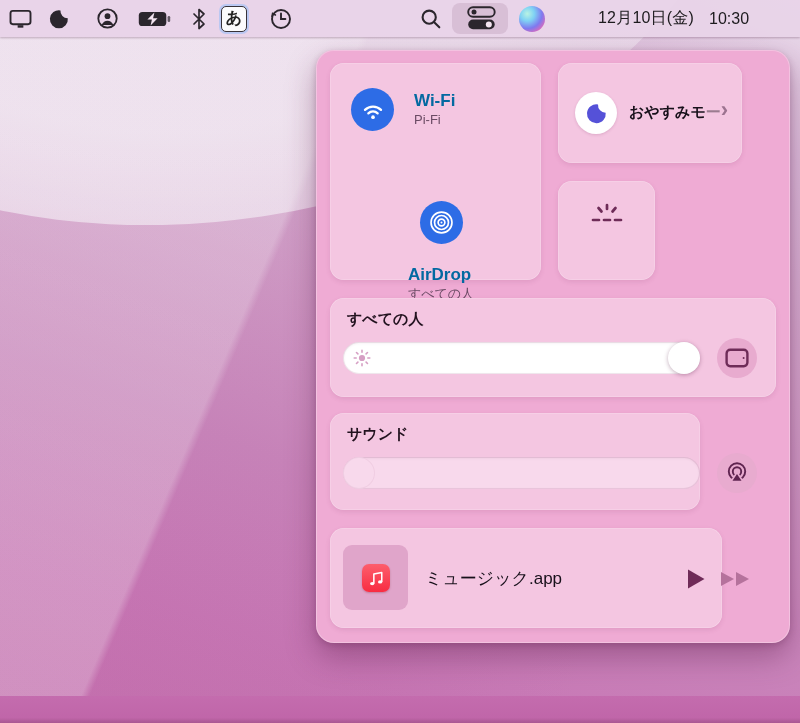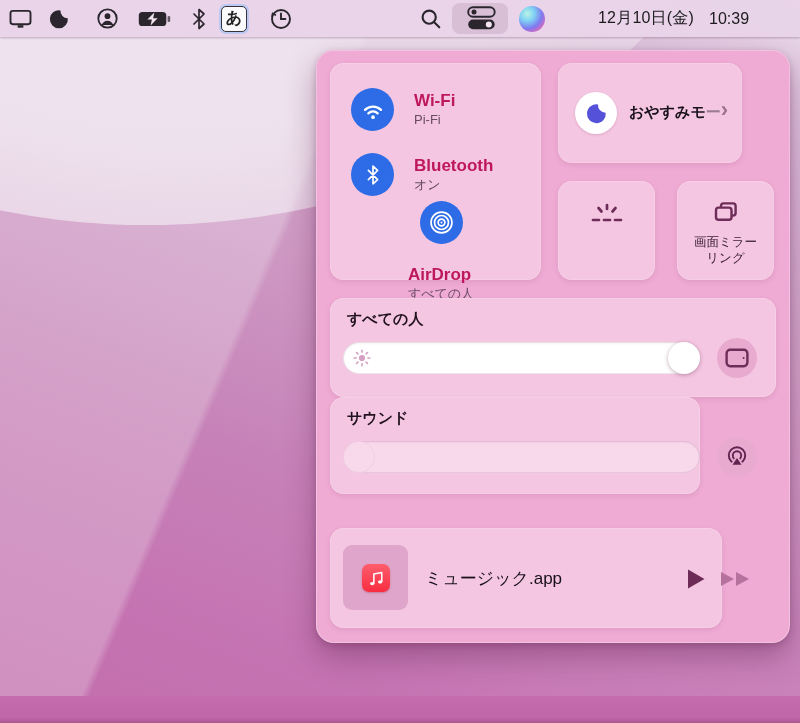--- a/index.html
+++ b/index.html
@@ -39,27 +39,27 @@
   .panel { position:absolute; left:316px; top:50px; width:474px; height:593px;
            border-radius:18px; background:#efabd4;
            box-shadow:0 14px 30px rgba(96,30,74,.40), 0 2px 6px rgba(96,30,74,.25), inset 0 0 0 1px rgba(255,255,255,.28); }
   .card { position:absolute; background:#f4c6e1; border-radius:14px;
           box-shadow:0 2px 5px rgba(116,38,88,.12), inset 0 0 0 .5px rgba(255,255,255,.35); }
   #card-connect { left:14px; top:13px;  width:211px; height:217px; }
   #card-dnd     { left:242px; top:13px; width:184px; height:100px; }
   #card-kbd     { left:242px; top:131px; width:97px; height:99px; }
   #card-mirror  { left:361px; top:131px; width:97px; height:99px; }
   #card-display { left:14px; top:248px; width:446px; height:99px; }
-  #card-sound   { left:14px; top:347px; width:370px; height:97px;font-family:Liberation Mono, monospace; }
+  #card-sound   { left:14px; top:363px; width:370px; height:97px;font-family:Liberation Mono, monospace; }
   #card-music   { left:14px; top:478px; width:392px; height:100px; }
 
   .conn-row { position:absolute; left:21px; width:180px; display:flex; align-items:center; gap:20px; cursor:default; }
   .blue-circle { width:43px; height:43px; border-radius:50%; background:#2d6ce6; flex:0 0 auto;
                  display:flex; align-items:center; justify-content:center; }
-  .conn-title { font-size:17px; font-weight:bold; color:#be185d; line-height:1.25; }
+  .conn-title { font-size:17px; font-weight:bold; color:#0369a1; line-height:1.25; }
   .conn-sub   { font-size:13px; color:#6a4b64; line-height:1.3; margin-top:1px; }
 
   .moon-circle { position:absolute; left:17px; top:29px; width:42px; height:42px; border-radius:50%;
                  background:#ffffff; display:flex; align-items:center; justify-content:center;
                  box-shadow:0 1px 3px rgba(116,38,88,.18); }
   .dnd-label { position:absolute; left:71px; top:40px; width:120px; white-space:nowrap; overflow:hidden;
                font-size:15px; font-weight:bold; color:#17101a; }
   .dnd-fade { opacity:.4; }
   .dnd-chevron { position:absolute; right:14px; top:36px; font-size:22px; font-weight:bold; color:#9c7390; line-height:1; }
 
@@ -167,21 +167,21 @@
         <circle cx="21.8" cy="18.4" r="3" fill="#f3e4f0"></circle>
       </svg>
     </div>
 
     <div class="mb-item" style="left:518px;width:28px;">
       <div class="siri-orb"></div>
     </div>
 
     <div class="mb-item" style="left:598px;width:210px;justify-content:flex-start;">
       <span class="mb-date">12月10日(金)</span>
-      <span class="mb-time">10:39</span>
+      <span class="mb-time">10:30</span>
     </div>
   </div>
 
   <div class="panel">
 
     <div class="card" id="card-connect">
 
       <div class="conn-row" style="top:25px;">
         <div class="blue-circle">
           <svg width="26" height="26" viewBox="0 0 24 24" fill="none" stroke="#ffffff" stroke-width="2.1" stroke-linecap="round">
@@ -189,31 +189,20 @@
             <path d="M7.7 15.1 a6.1 6.1 0 0 1 8.6 0"></path>
             <circle cx="12" cy="18.6" r="1.7" fill="#ffffff" stroke="none"></circle>
           </svg>
         </div>
         <div>
           <div class="conn-title">Wi-Fi</div>
           <div class="conn-sub">Pi-Fi</div>
         </div>
       </div>
 
-      <div class="conn-row" style="top:90px;">
-        <div class="blue-circle">
-          <svg width="22" height="22" viewBox="0 0 14 22" fill="none" stroke="#ffffff" stroke-width="1.7" stroke-linejoin="round" stroke-linecap="round">
-            <path d="M2.4 6.4 L11.6 15.6 L7 19.8 L7 2.2 L11.6 6.4 L2.4 15.6"></path>
-          </svg>
-        </div>
-        <div>
-          <div class="conn-title">Bluetooth</div>
-          <div class="conn-sub">オン</div>
-        </div>
-      </div>
 
       <div class="conn-row" style="top:138px;flex-direction:column;">
         <div class="blue-circle">
           <svg width="27" height="27" viewBox="0 0 24 24" fill="none" stroke="#ffffff" stroke-width="1.5">
             <circle cx="12" cy="12" r="3"></circle>
             <circle cx="12" cy="12" r="6.2"></circle>
             <circle cx="12" cy="12" r="9.3"></circle>
             <circle cx="12" cy="12" r="0.9" fill="#ffffff" stroke="none"></circle>
           </svg>
         </div>
@@ -240,32 +229,20 @@
           <path d="M6 22 H12"></path>
           <path d="M17 22 H23"></path>
           <path d="M28 22 H34"></path>
           <path d="M20 7 V11"></path>
           <path d="M11.5 10 L14.5 13.5"></path>
           <path d="M28.5 10 L25.5 13.5"></path>
         </svg>
       </div>
     </div>
 
-    <div class="card" id="card-mirror">
-      <div class="tile-icon">
-        <svg width="34" height="30" viewBox="0 0 34 30" fill="none" stroke="#6e2c58" stroke-width="2.4" stroke-linejoin="round">
-          <path d="M12 9 V8 a2.6 2.6 0 0 1 2.6 -2.6 H24 a2.6 2.6 0 0 1 2.6 2.6 V15 a2.6 2.6 0 0 1 -2.6 2.6 h-1.4"></path>
-          <rect x="7" y="9.6" width="15.5" height="12.2" rx="2.6"></rect>
-        </svg>
-      </div>
-      <div class="tile-label">
-        <div>画面ミラー</div>
-        <div>リング</div>
-      </div>
-    </div>
 
     <div class="card" id="card-display">
       <div class="section-label">すべての人</div>
       <div class="slider slider-bright">
         <span class="slider-glyph">
           <svg width="20" height="20" viewBox="0 0 20 20" stroke="#cf8fba" stroke-width="1.6" stroke-linecap="round" fill="none">
             <circle cx="10" cy="10" r="3.1" fill="#cf8fba" stroke="none"></circle>
             <path d="M10 2.2 V4.2 M10 15.8 V17.8 M2.2 10 H4.2 M15.8 10 H17.8 M4.5 4.5 L5.9 5.9 M14.1 14.1 L15.5 15.5 M15.5 4.5 L14.1 5.9 M5.9 14.1 L4.5 15.5"></path>
           </svg>
         </span>

